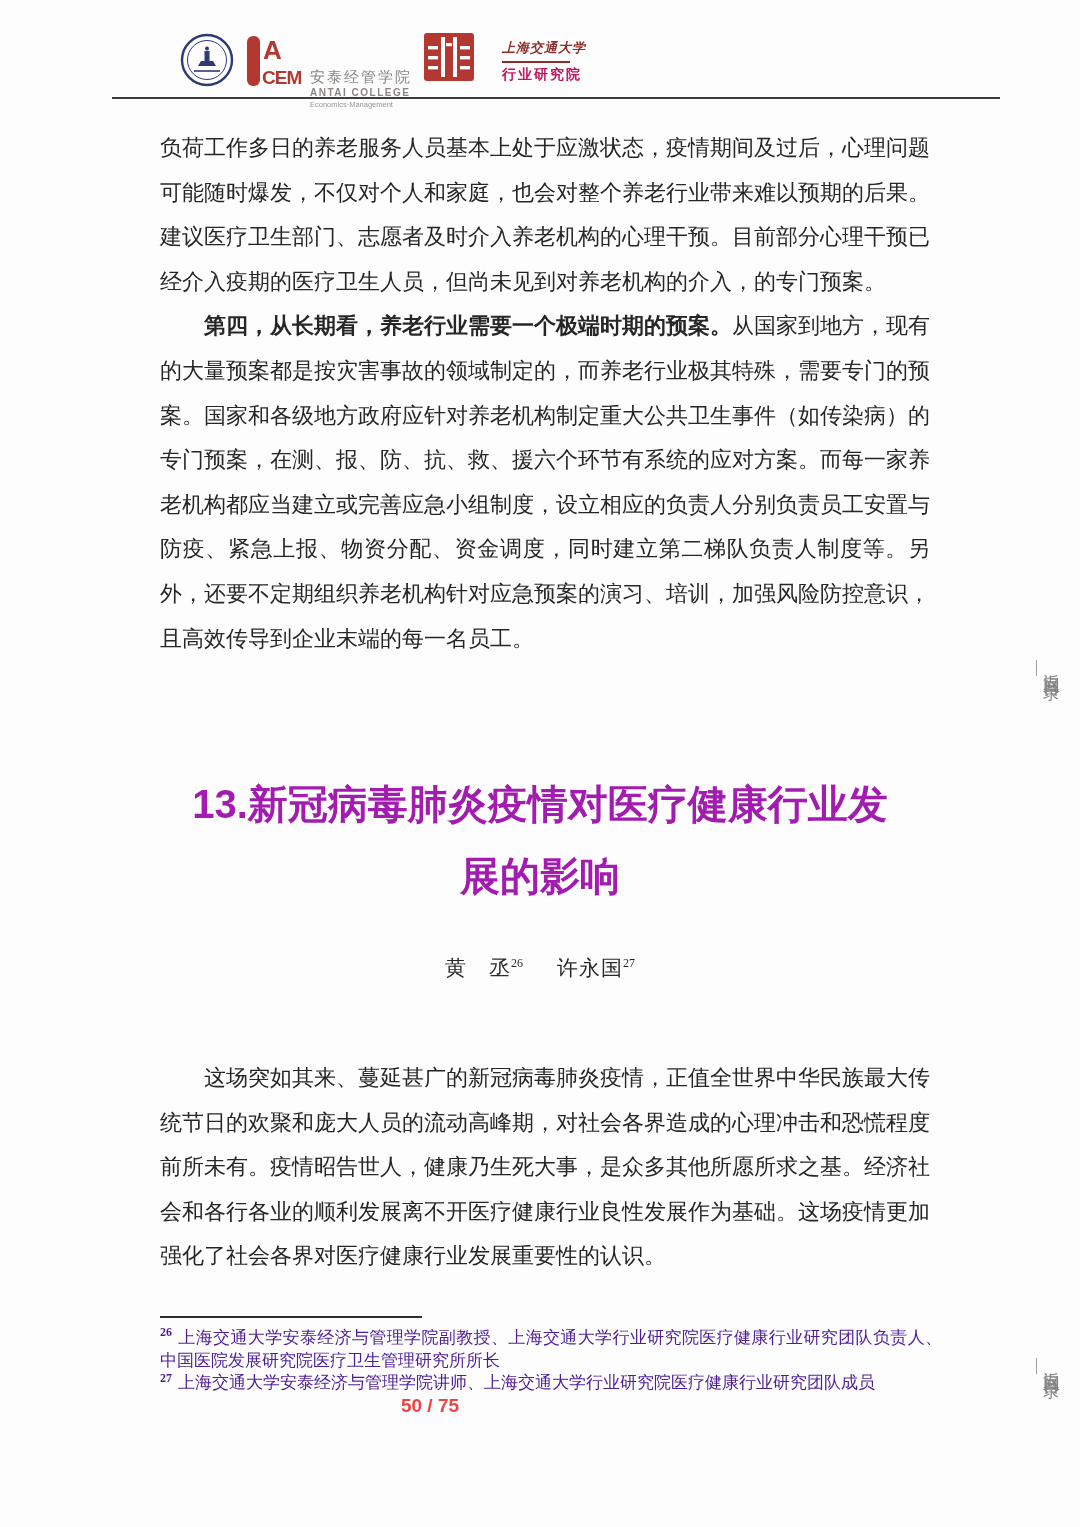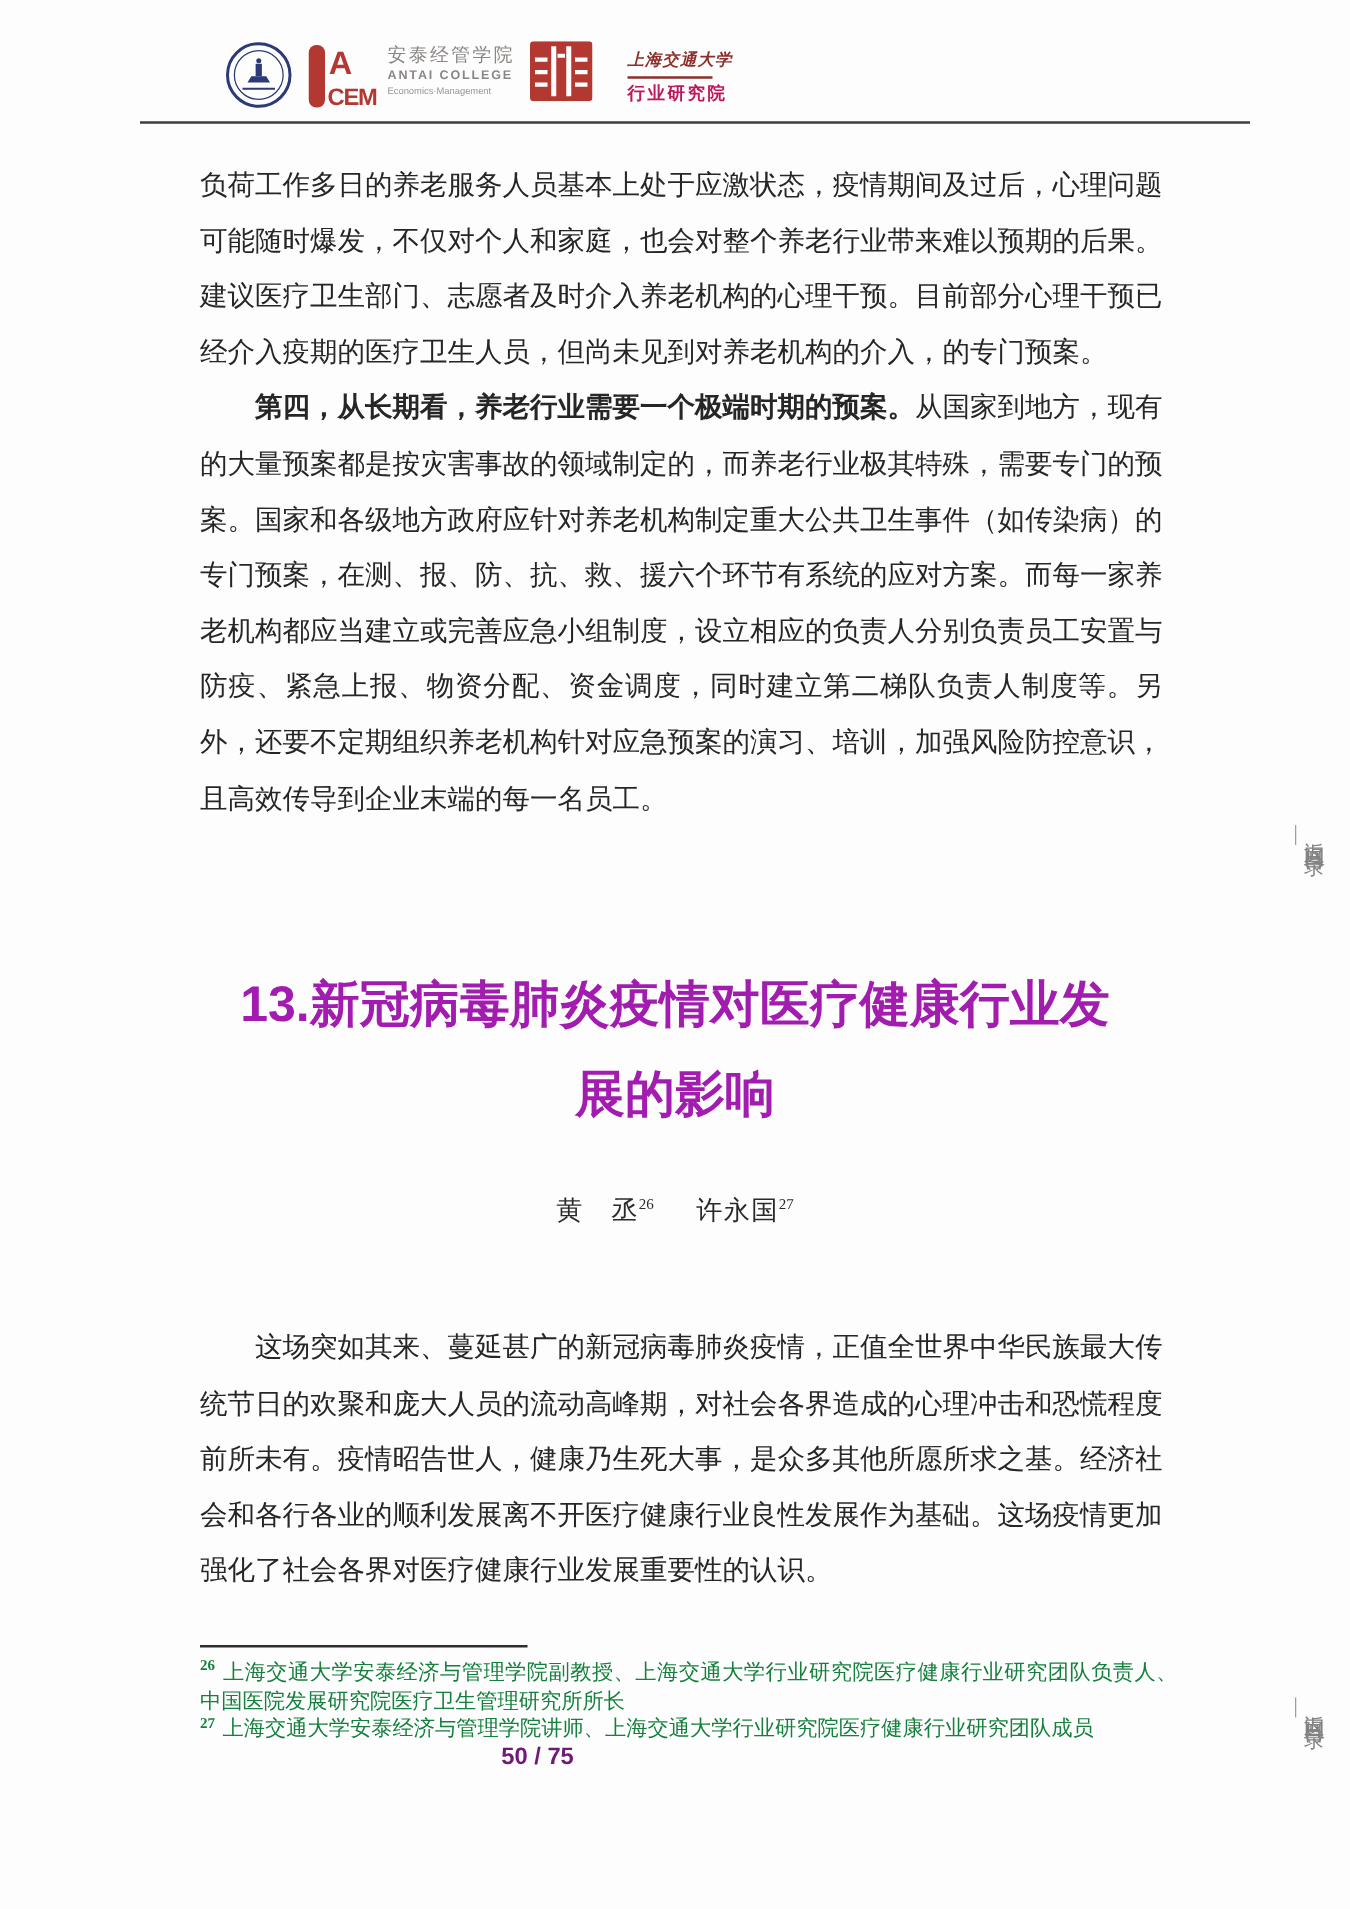--- a/index.html
+++ b/index.html
@@ -4,21 +4,21 @@
 <style>
   html,body{margin:0;padding:0;background:#ffffff;}
   .page{
     position:relative;width:1080px;height:1527px;background:#fdfdfd;
     font-family:"Liberation Serif","DejaVu Serif",serif;color:#262626;overflow:hidden;
   }
   
   .brand{position:absolute;left:180px;top:33px;height:64px;display:flex;align-items:flex-start;}
   .seal-svg{display:block;}
   .acem-logo{margin-left:10px;}
-  .college-text{margin-left:8px;padding-top:4px;line-height:1;}
+  .college-text{margin-left:8px;padding-top:4px;line-height:1;margin-top:32px;}
   .college-cn{font-size:15px;letter-spacing:2px;color:#8a8684;font-family:"Liberation Sans",sans-serif;}
   .college-en{font-size:10px;font-weight:bold;letter-spacing:1.5px;color:#8a8684;margin-top:4px;font-family:"Liberation Sans",sans-serif;}
   .college-sub{font-size:7.5px;color:#9a9694;margin-top:3px;font-family:"Liberation Sans",sans-serif;}
   .sq-seal{margin-left:12px;}
   .institute-block{margin-left:28px;padding-top:6px;}
   .uni-script{font-size:13px;font-style:italic;font-weight:bold;color:#8c2f2b;letter-spacing:1px;}
   .inst-divider{width:68px;height:1.5px;background:#8c2f2b;margin:4px 0 3px 0;}
   .inst-name{font-size:14px;font-weight:bold;color:#be185d;letter-spacing:2px;font-family:"Liberation Sans",sans-serif;}
   .header-rule{position:absolute;left:112px;top:97px;width:888px;height:2px;background:#3d3d3d;}
   
@@ -30,24 +30,24 @@
   
   .section-heading{position:absolute;left:0;top:768px;width:1080px;text-align:center;
     font-family:"Liberation Sans",sans-serif;font-weight:bold;font-size:40px;line-height:72px;color:#a21caf;}
   .authors{position:absolute;left:0;top:938px;width:1080px;text-align:center;font-size:21px;color:#2a2a2a;margin-top:16px;}
   .author-name{letter-spacing:1px;}
   .author-gap{display:inline-block;width:34px;}
   sup.fn-ref{font-size:12px;vertical-align:super;line-height:0;}
   
   .footnotes{position:absolute;left:160px;top:1316px;width:782px;}
   .fn-rule{width:262px;height:2px;background:#2e2e2e;margin-bottom:9px;}
-  .fn{margin:0;font-size:17px;line-height:22.6px;color:#15803d;text-align:justify;}
+  .fn{margin:0;font-size:17px;line-height:22.6px;color:#4c1d95;text-align:justify;}
   sup.fn-marker{font-size:12px;vertical-align:super;line-height:0;margin-right:6px;font-weight:bold;}
   .page-number{position:absolute;left:0;top:1395px;width:860px;text-align:center;
-    font-family:"Liberation Sans",sans-serif;font-weight:bold;font-size:19px;color:#701a75;}
+    font-family:"Liberation Sans",sans-serif;font-weight:bold;font-size:19px;color:#ef4444;}
   
   .return-link{position:absolute;left:1036px;writing-mode:vertical-rl;text-orientation:upright;
     font-size:17px;letter-spacing:4px;color:#828282;border-left:1px solid #9f9f9f;padding-left:3px;cursor:pointer;}
   .return-1{top:660px;}
   .return-2{top:1358px;}
 </style>
 </head>
 <body>
 
 <div class="page">

